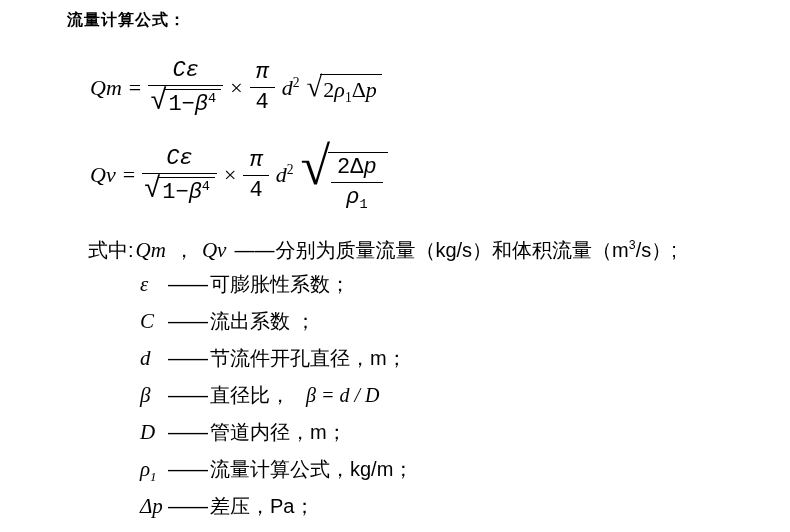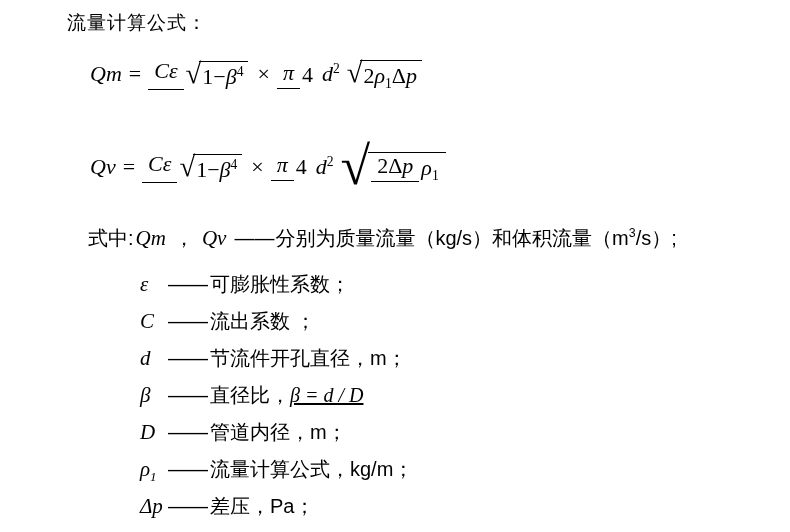--- a/index.html
+++ b/index.html
@@ -1,52 +1,52 @@
 <!DOCTYPE html>
 <html><head>
 <meta charset="utf-8">
 <style>
   html,body{margin:0;padding:0;background:#ffffff;}
   .page{
     position:relative;width:790px;height:532px;background:#ffffff;color:#000000;
     overflow:hidden;font-family:"Liberation Sans","DejaVu Sans",sans-serif;
   }
-  .title{position:absolute;left:67px;top:10px;font-size:19px;font-weight:400;letter-spacing:1px;}
+  .title{position:absolute;left:67px;top:10px;font-size:16px;font-weight:700;letter-spacing:1px;}
 
   
   .formula{
     position:absolute;display:flex;align-items:center;gap:7px;
     font-family:"Liberation Serif","DejaVu Serif",serif;font-size:22px;
   }
   .f1{left:90px;top:58px;}
   .f2{left:90px;top:140px;}
   .it{font-style:italic;}
-  .frac{display:inline-flex;flex-direction:row;align-items:stretch;text-align:center;}
+  .frac{display:inline-flex;flex-direction:column;align-items:stretch;text-align:center;font-family:Liberation Mono, monospace;}
   .frac>.num{display:block;border-bottom:1.6px solid #000;padding:0 6px 2px;}
   .frac>.den{display:block;padding:2px 2px 0;}
   .sqrt{display:inline-flex;align-items:flex-start;}
   .sqrt>.rad{font-style:normal;font-size:1.3em;line-height:1;}
   .sqrt>.radicand{border-top:1.6px solid #000;margin-top:1px;margin-left:-2px;padding:2px 5px 0 3px;}
   .sqrt-big>.rad{font-size:2.45em;line-height:1;}
   .sqrt-big>.radicand{margin-top:12px;padding-top:0;}
   sup,sub{line-height:0;font-size:0.62em;}
   sup:empty,sub:empty,.extra:empty{display:none;}
 
   
-  .intro{position:absolute;left:88px;top:224px;font-size:20px;line-height:28px;white-space:nowrap;}
+  .intro{position:absolute;left:88px;top:236px;font-size:20px;line-height:28px;white-space:nowrap;}
   .mathfont{font-family:"Liberation Serif","DejaVu Serif",serif;}
   .intro .sym{font-size:21px;}
   .intro .s1{margin:0 8px 0 2px;}
   .intro .s2{margin:0 2px 0 8px;}
   .intro .dash{margin:0 1px 0 6px;}
   .legend{position:absolute;left:140px;top:266px;}
   .row{line-height:37px;font-size:20px;white-space:nowrap;}
   .row .sym{display:inline-block;min-width:28px;font-size:21px;}
   .row .dash{margin-right:2px;}
-  .row .extra{text-decoration:underline;}
+  .row .extra{margin-left:16px;}
 </style>
 </head>
 <body>
 
 <div class="page">
 
   <div class="title">流量计算公式：</div>
 
   <div class="formula f1">
     <span class="it">Qm</span>

